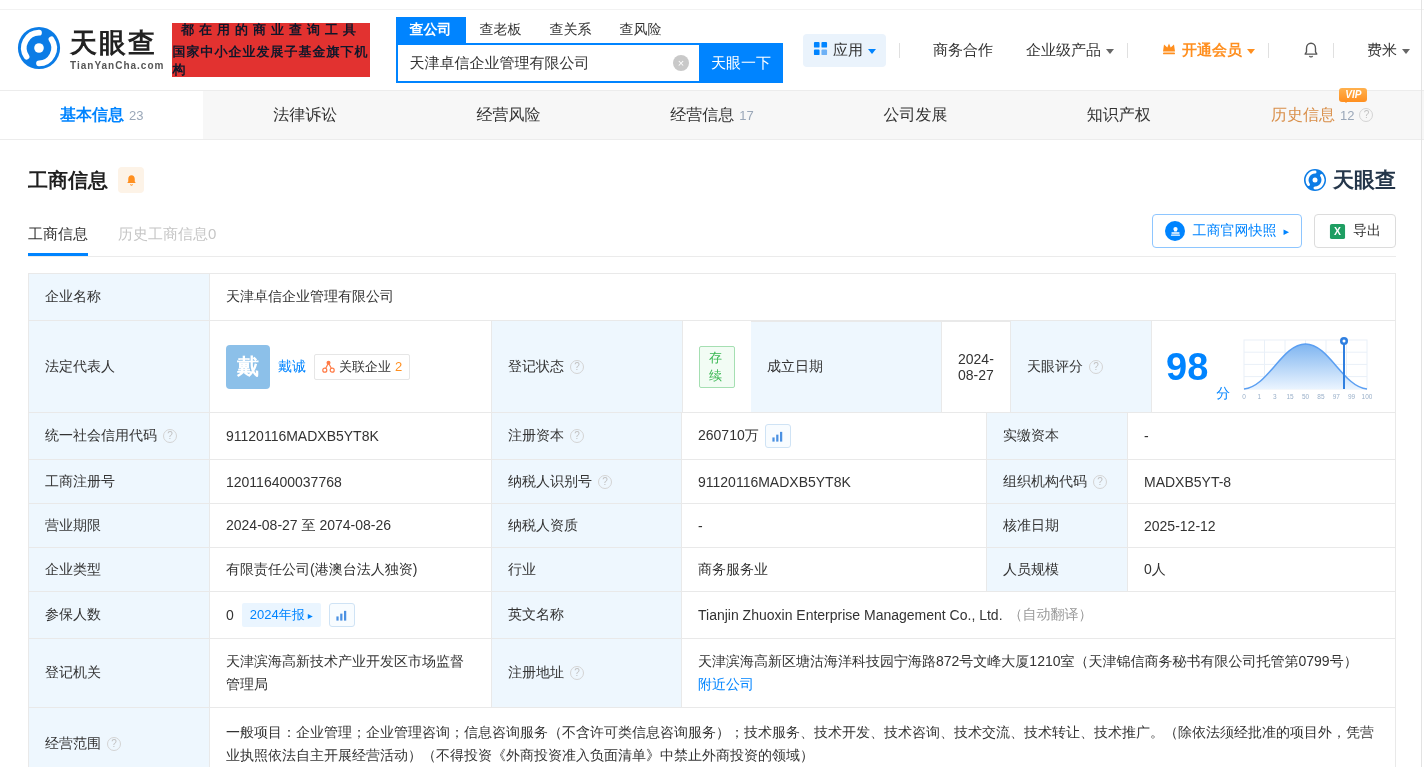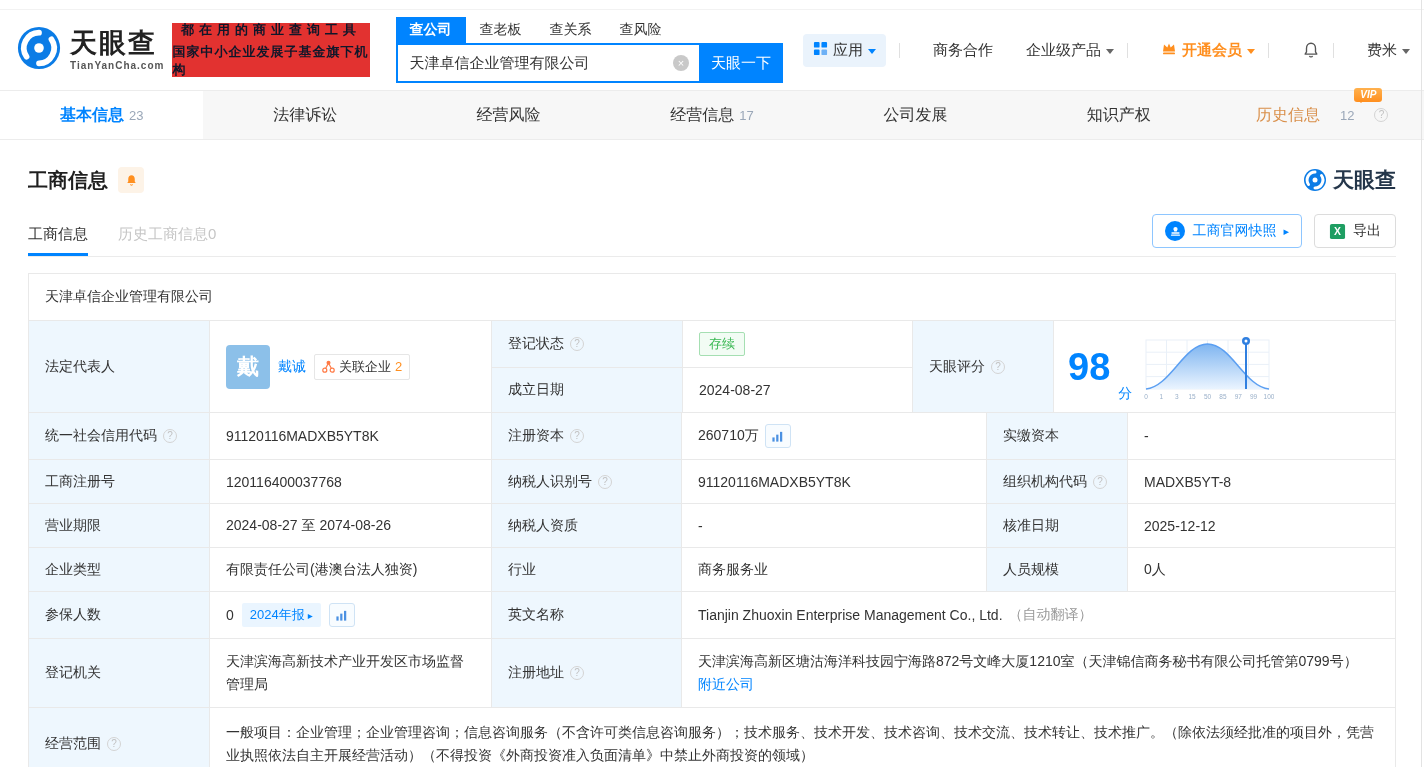--- a/index.html
+++ b/index.html
@@ -37,21 +37,21 @@
   .caret { width:0; height:0; border-left:4px solid transparent; border-right:4px solid transparent; border-top:5px solid #666; margin-top:2px; }
   .caret.blue { border-top-color:#0084ff; }
   .caret.orange { border-top-color:#ff8f1f; }
   .vip-nav { color:#ff8f1f; font-weight:bold; }
 
   
   .main-tabs { display:flex; height:50px; background:#f7f7f7; border-top:1px solid #ececec; border-bottom:1px solid #ececec; }
   .main-tab { flex:1; display:flex; align-items:center; justify-content:center; gap:5px; font-size:16px; color:#333; cursor:pointer; }
   .main-tab.active { background:#fff; color:#0084ff; font-weight:bold; }
   .tab-count { font-size:13px; color:#9aa7b8; font-weight:normal; }
-  .tab-rel { position:relative; display:flex; align-items:center; gap:20px; }
+  .tab-rel { position:relative; display:flex; align-items:center; gap:5px; }
   .tab-history { color:#d98f4a; }
   .vip-badge { position:absolute; top:-17px; right:6px; background:linear-gradient(#ffb14e,#ff8f1f); color:#fff; font-size:10px; font-style:italic; font-weight:bold; padding:1px 6px 2px; border-radius:3px; }
   .vip-badge:after { content:""; position:absolute; left:4px; bottom:-4px; border:3px solid transparent; border-top-color:#ff8f1f; }
   .help-icon { display:inline-block; width:14px; height:14px; border:1px solid #d4d4d4; border-radius:50%; color:#c2c2c2; font-size:10px; line-height:12px; text-align:center; cursor:pointer; flex:none; }
 
   
   .content { padding:0 28px; }
   .section-head { display:flex; align-items:center; margin-top:26px; }
   .sec-title { font-size:20px; font-weight:bold; color:#1f1f1f; margin:0; }
   .bell-badge { width:26px; height:26px; background:#fdf3e7; border-radius:4px; margin-left:10px; display:flex; align-items:center; justify-content:center; cursor:pointer; }
@@ -74,21 +74,21 @@
   .h46 { min-height:46px; } .h92 { min-height:92px; } .h66 { min-height:66px; } .h72 { min-height:72px; }
   .cell { padding:11px 16px; display:flex; align-items:center; gap:6px; border-left:1px solid #e9e9e9; }
   .trow > .cell:first-child { border-left:none; }
   .lb { background:#eef7fe; color:#333; }
   .c1 { width:180px; flex:none; }
   .c2 { width:282px; flex:none; }
   .c3 { width:190px; flex:none; }
   .c4 { width:305px; flex:none; }
   .c5 { width:141px; flex:none; }
   .grow { flex:1; }
-  .nest { display:flex; flex-direction:column; width:421px; flex:none; padding:0; border-left:1px solid #e9e9e9; }
+  .nest { display:flex; flex-direction:row; width:519px; flex:none; padding:0; border-left:1px solid #e9e9e9; }
   .nest-row { display:flex; flex:1; }
   .nest-row + .nest-row { border-top:1px solid #e9e9e9; }
   .nest-row .cell { border-left:none; }
   .nest-row .cell + .cell { border-left:1px solid #e9e9e9; }
   .nest .c3i { width:190px; flex:none; }
   .nest .c4i { flex:1; }
   .txt { line-height:1.65; }
   .muted { color:#999; }
   .dash { color:#333; }
 
@@ -269,20 +269,23 @@
             <text x="9" y="13" font-size="11" font-weight="bold" fill="#fff" text-anchor="middle" font-family="Liberation Sans, sans-serif">X</text>
           </svg>
           <span>导出</span>
         </button>
       </div>
     </div>
 
     <div class="info-table">
 
       <div class="trow h46">
+        <div class="cell lb c1">
+          <span>企业名称</span>
+        </div>
         <div class="cell grow">
           <span>天津卓信企业管理有限公司</span>
         </div>
       </div>
 
       <div class="trow h92">
         <div class="cell lb c1">
           <span>法定代表人</span>
         </div>
         <div class="cell c2" style="gap:8px">

